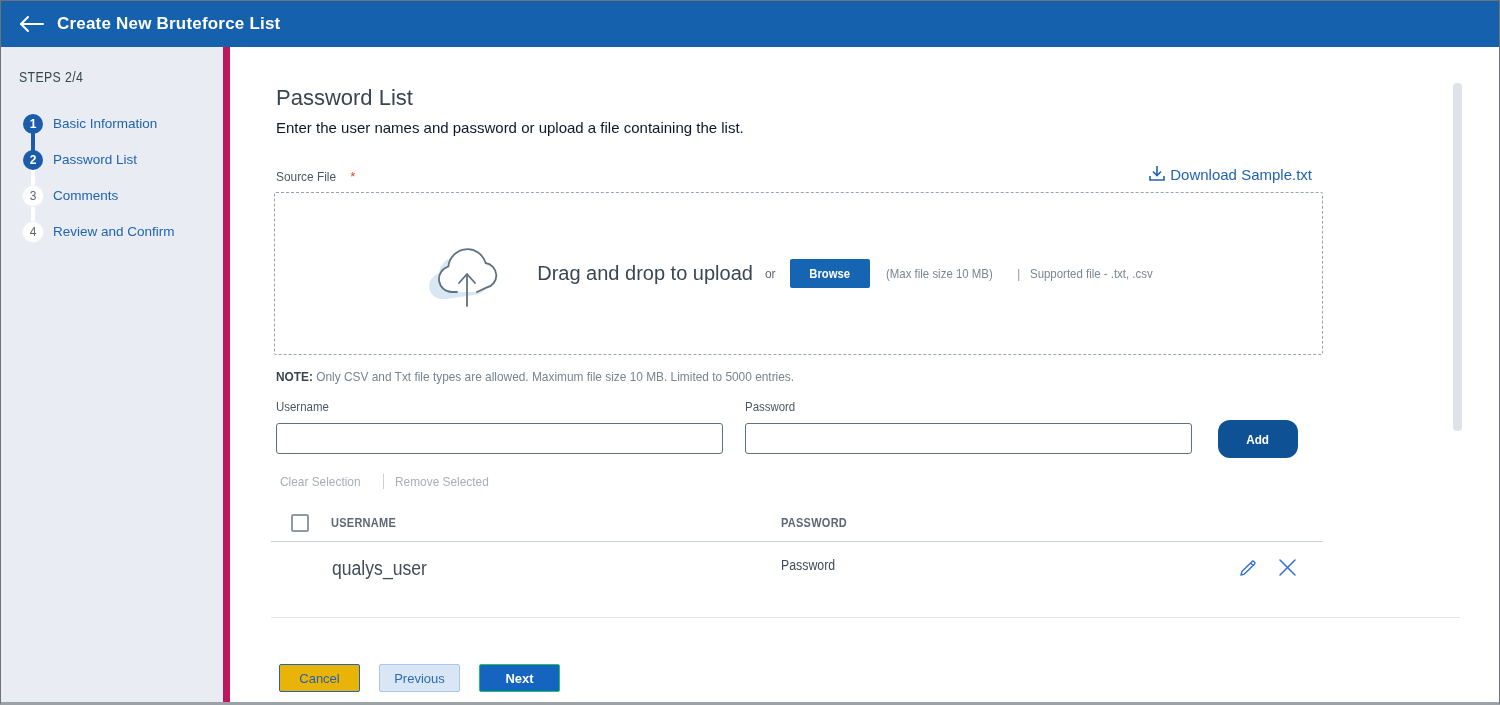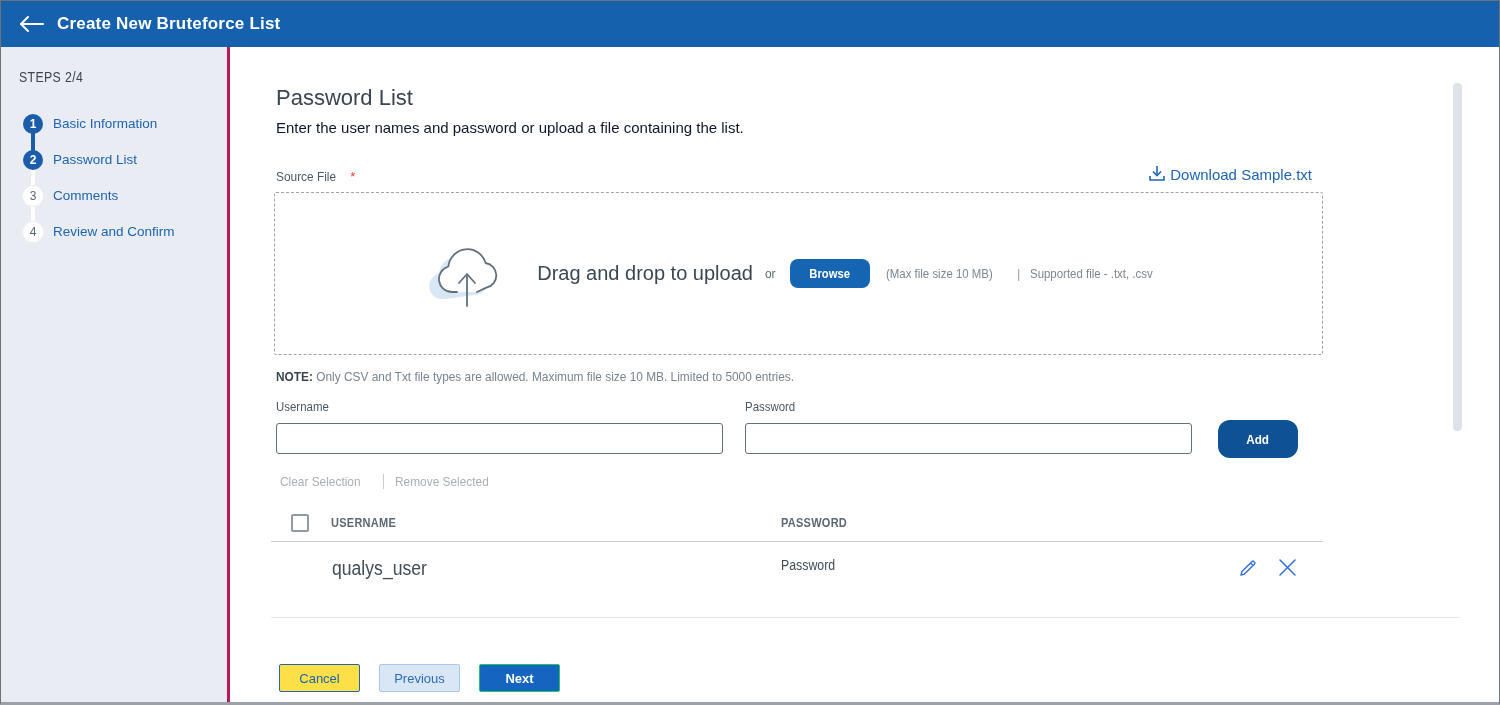--- a/index.html
+++ b/index.html
@@ -12,21 +12,21 @@
   
   .cond { display:inline-block; transform:scaleX(.88); transform-origin:0 50%; white-space:nowrap; }
   .cond-c { display:inline-block; transform:scaleX(.9); transform-origin:50% 50%; white-space:nowrap; }
 
   
   .topbar { position:absolute; left:0; top:0; width:100%; height:46px; background:#1561ae; display:flex; align-items:center; }
   .back-btn { margin-left:16px; width:30px; height:20px; cursor:pointer; display:flex; align-items:center; }
   .topbar-title { color:#ffffff; font-size:17px; font-weight:bold; margin-left:10px; letter-spacing:.2px; }
 
   
-  .sidebar { position:absolute; left:0; top:46px; bottom:0; width:229px; background:#e9edf3; border-right:3px solid #be185d; }
+  .sidebar { position:absolute; left:0; top:46px; bottom:0; width:229px; background:#e9edf3; border-right:7px solid #be185d; }
   .steps-label { position:absolute; left:18px; top:22px; font-size:14px; color:#39454f; letter-spacing:.4px; }
   .step-rail { position:absolute; left:30px; width:4px; }
   .rail-done { top:77px; height:36px; background:#1b5cab; }
   .rail-todo { top:113px; height:72px; background:#ffffff; }
   .step { position:absolute; left:0; width:229px; height:20px; cursor:pointer; }
   .step-circle {
     position:absolute; left:22px; top:0; width:20px; height:20px; border-radius:50%;
     font-size:12px; display:flex; align-items:center; justify-content:center;
   }
   .step.filled .step-circle { background:#1b5cab; color:#ffffff; font-weight:bold; }
@@ -45,21 +45,21 @@
 
   .dropzone {
     position:absolute; left:43px; top:145px; width:1049px; height:163px;
     border:1px dashed #9aa4ac; border-radius:2px; background:#ffffff;
     display:flex; align-items:center; justify-content:center;
   }
   .dz-inner { display:flex; align-items:center; }
   .drag-text { font-size:20px; color:#3a4753; margin-left:26px; }
   .or-text { font-size:12px; color:#5d6a74; margin:0 14px 0 12px; }
   .browse-btn {
-    width:80px; height:29px; background:#1565b3; border:none; border-radius:8px;
+    width:80px; height:29px; background:#1565b3; border:none; border-radius:2px;
     color:#ffffff; font-size:12.5px; font-weight:bold; cursor:pointer;
     display:flex; align-items:center; justify-content:center;
   }
   .dz-meta { margin-left:16px; font-size:13px; color:#7b8791; }
   .dz-meta .sep { margin:0 10px; color:#9aa4ac; }
 
   .note-line { position:absolute; left:45px; top:322px; font-size:13.5px; color:#78848e; }
   .note-line b { color:#39454f; }
 
   .field-label-user { position:absolute; left:45px; top:352px; font-size:13px; color:#4b5863; }
@@ -87,21 +87,21 @@
   .hdr-line { position:absolute; left:40px; top:494px; width:1052px; height:1px; background:#c8cfd5; }
 
   .cell-username { position:absolute; left:101px; top:510px; font-size:20px; color:#414d57; }
   .cell-password { position:absolute; left:550px; top:510px; font-size:14px; color:#414d57; }
   .row-edit { position:absolute; left:1007px; top:510px; width:21px; height:21px; cursor:pointer; }
   .row-delete { position:absolute; left:1046px; top:510px; width:21px; height:21px; cursor:pointer; }
   .row-line { position:absolute; left:40px; top:570px; width:1189px; height:1px; background:#e4e8eb; }
 
   .footer-btn { position:absolute; top:617px; width:81px; height:28px; border-radius:2px; font-size:13px;
     display:flex; align-items:center; justify-content:center; cursor:pointer; font-family:"Liberation Sans", sans-serif; }
-  .cancel-btn { left:48px; background:#fde047; border:1px solid #2264ad; color:#2264ad; }
+  .cancel-btn { left:48px; background:#eab308; border:1px solid #2264ad; color:#2264ad; }
   .previous-btn { left:148px; background:#d9e6f6; border:1px solid #aac7e8; color:#2b6cb4; }
   .next-btn { left:248px; background:#1565c0; border:1px solid #22c55e; color:#ffffff; font-weight:bold; }
 
   .scroll-thumb { position:absolute; left:1452px; top:82px; width:9px; height:348px; background:#dde3e8; border-radius:4px; cursor:grab; }
 </style>
 </head>
 <body>
 
 <div class="screen">
 

